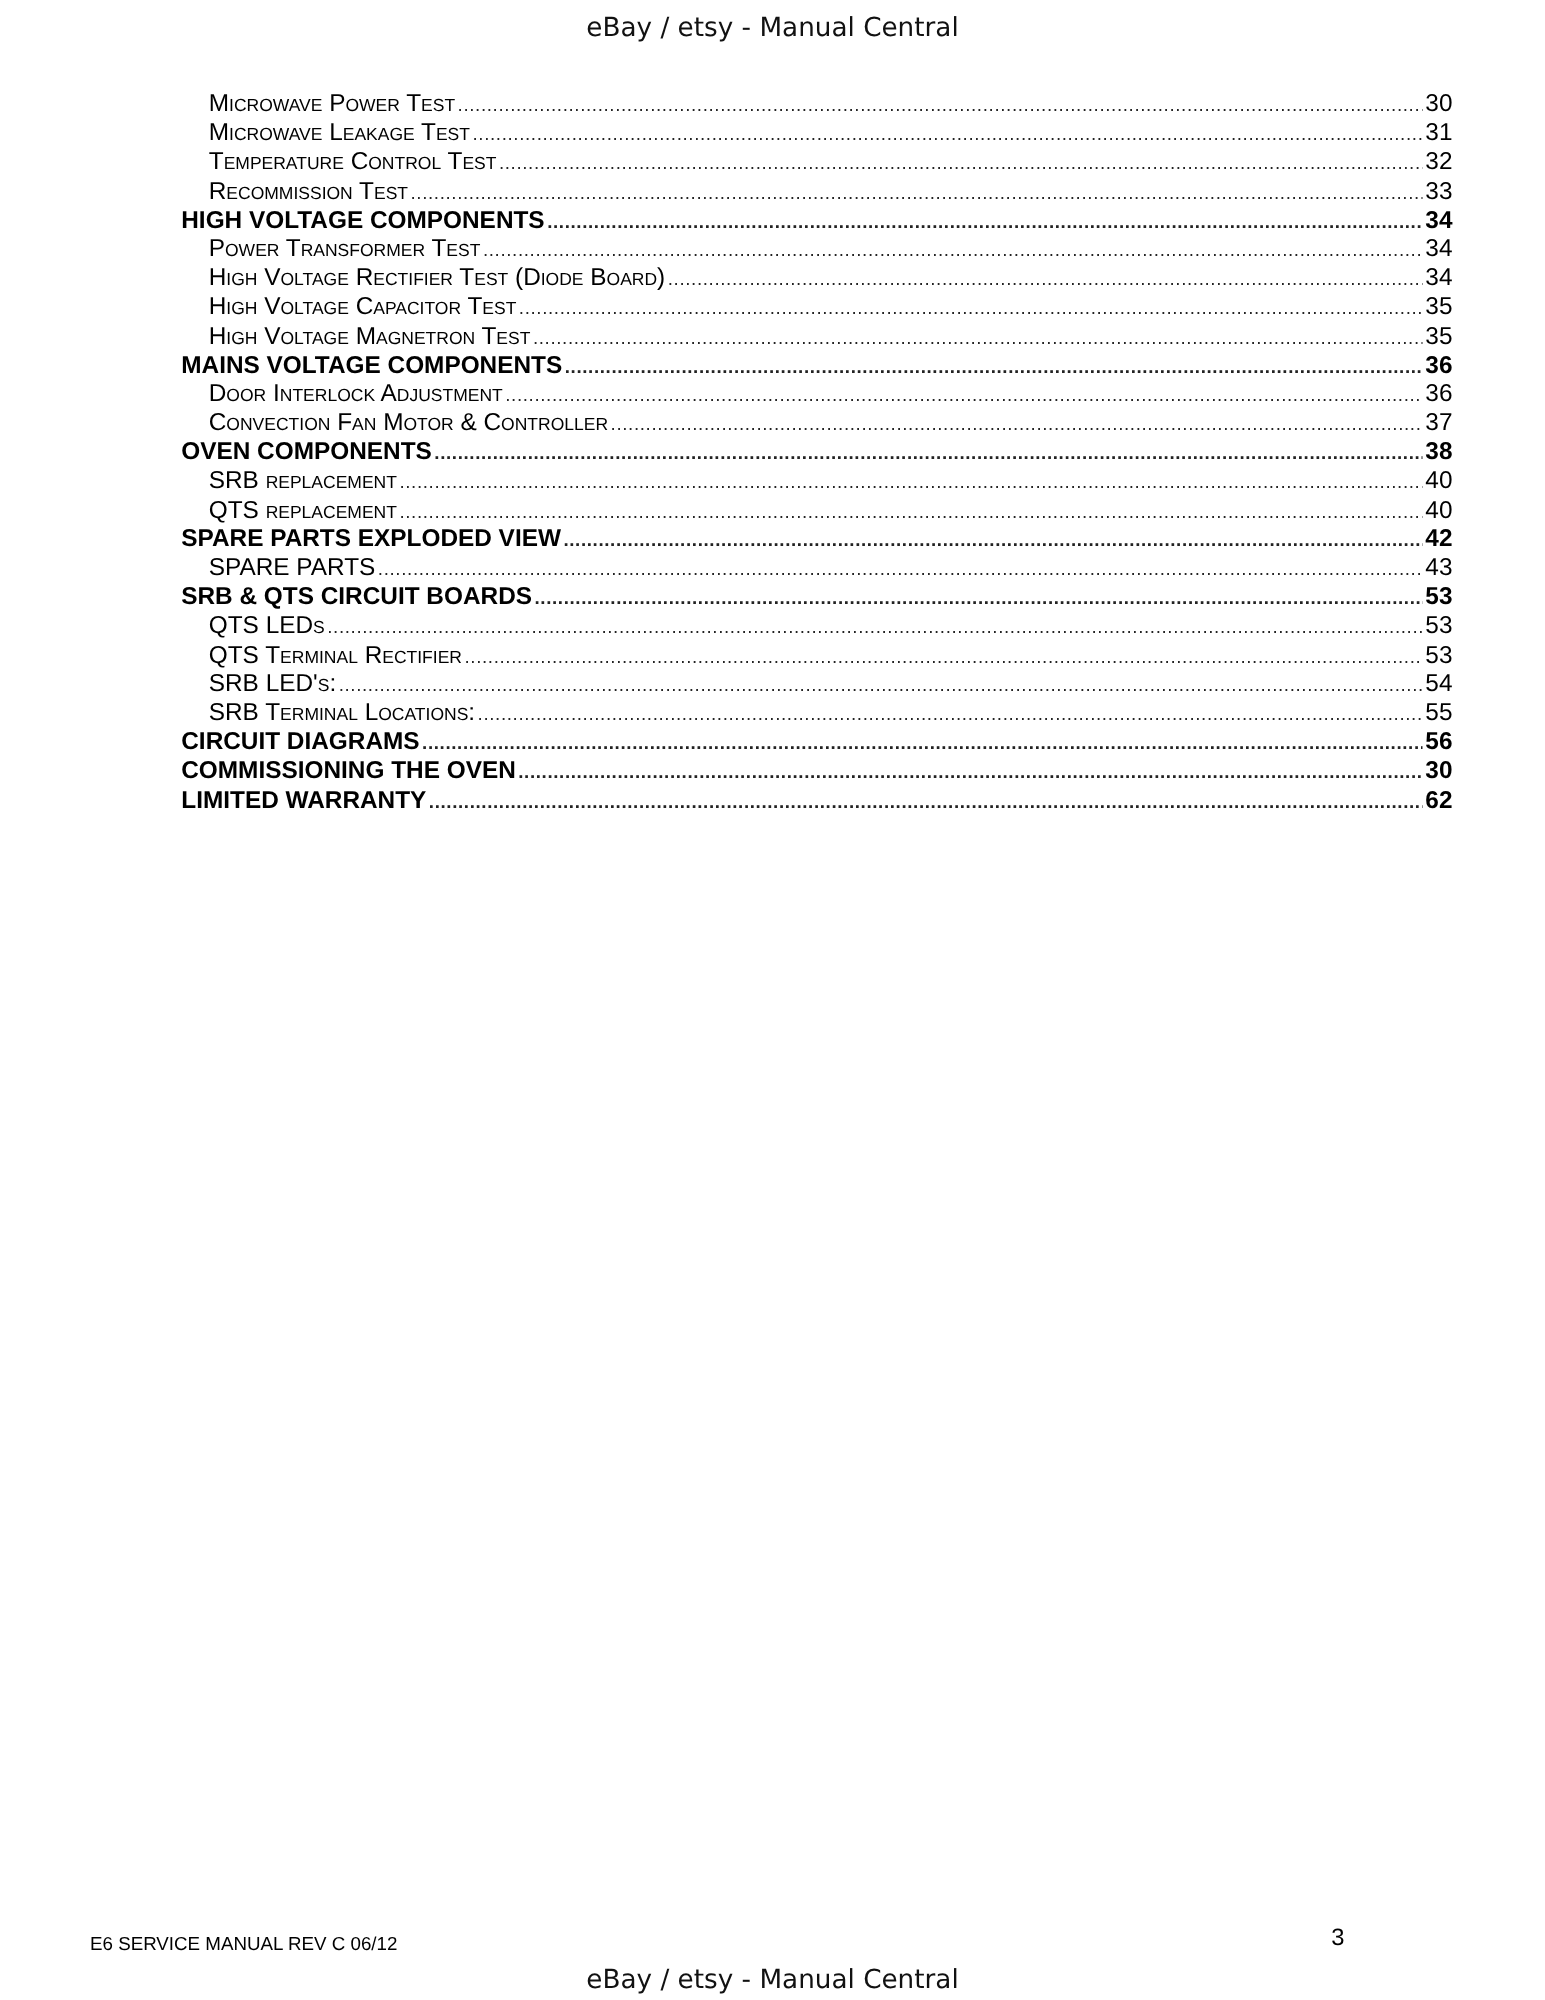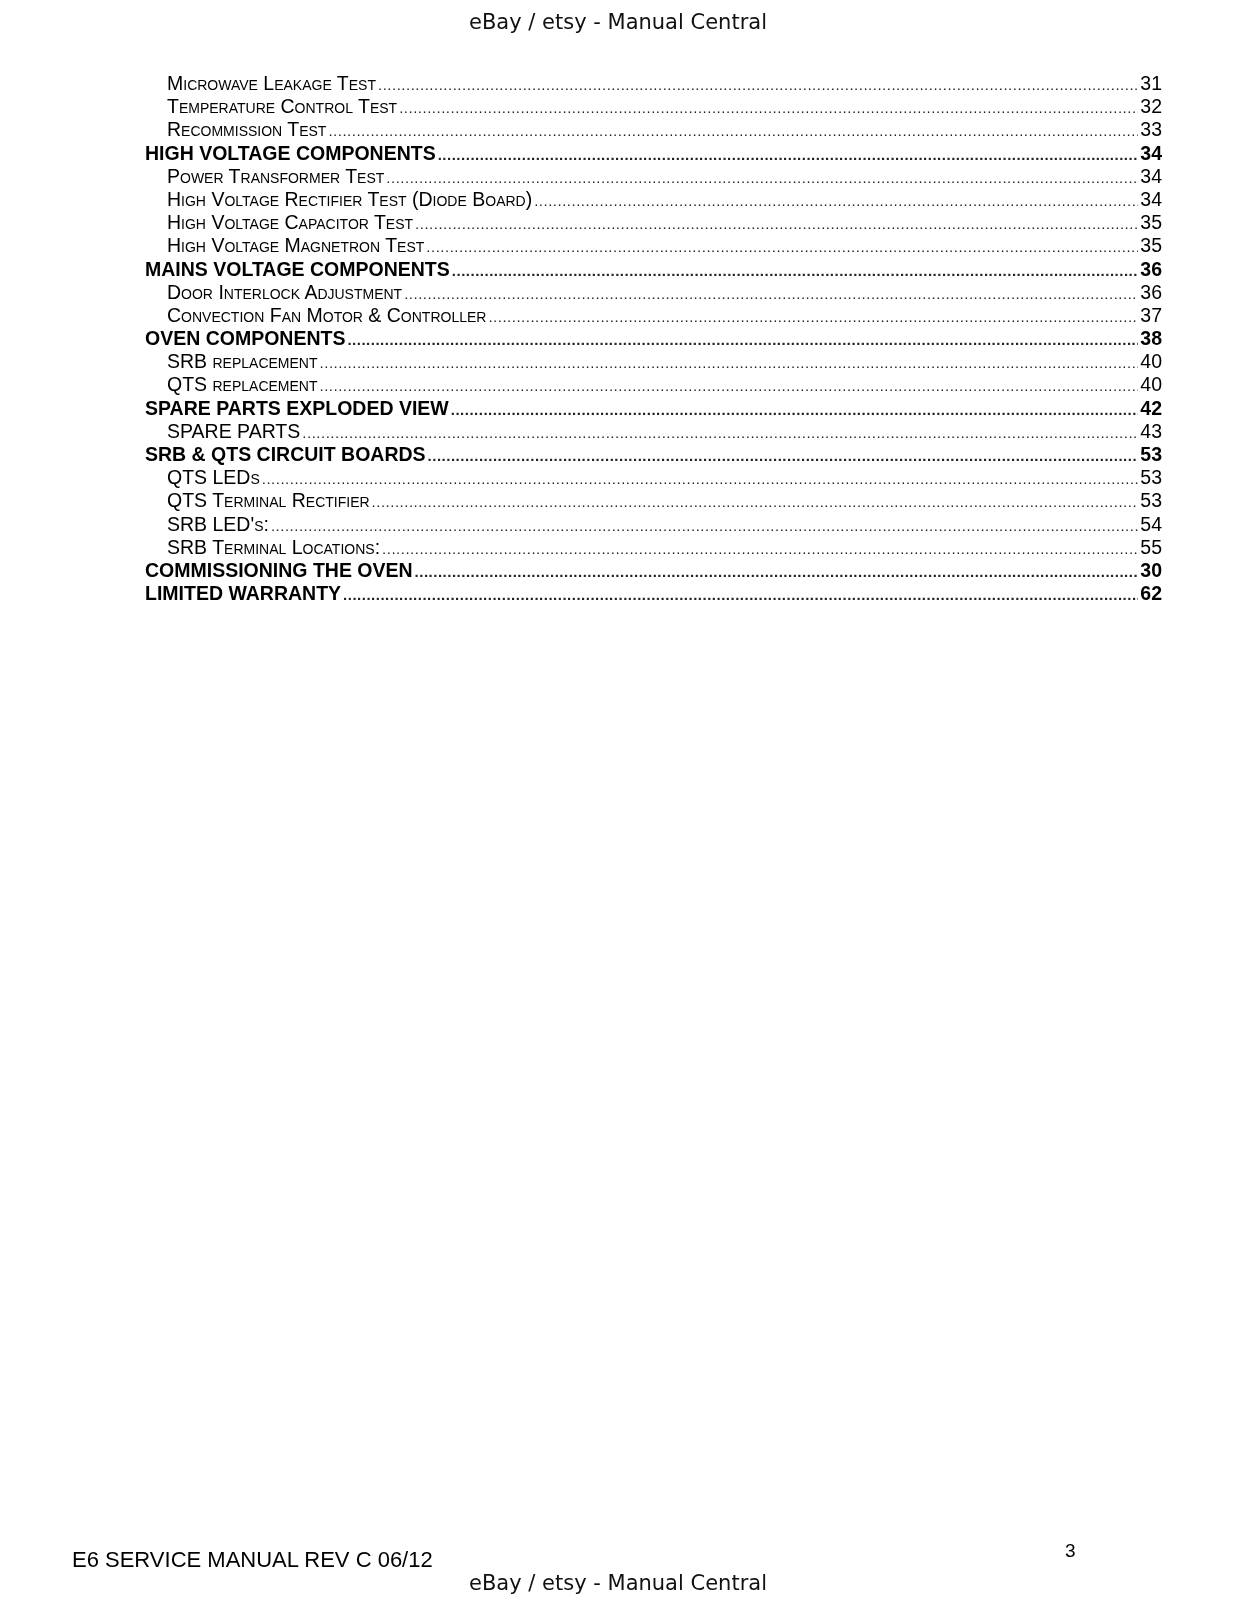--- a/index.html
+++ b/index.html
@@ -26,33 +26,38 @@
   .toc-leader {
     flex: 1 1 auto; overflow: hidden; margin: 0 2px; font-size: 15px; letter-spacing: 0.5px;
     color: #222;
   }
   .toc-leader::before {
     content: "........................................................................................................................................................................................................................................................................";
   }
   .toc-page { flex: 0 0 auto; font-size: 19.5px; font-variant: normal; }
   .footer-left {
     position: absolute; top: 1547px; left: 72px;
-    font-family: "Liberation Sans", sans-serif; font-size: 22px;
+    font-family: "Liberation Sans", sans-serif; font-size: 15px;
   }
   .footer-page {
     position: absolute; top: 1540px; left: 1065px;
     font-family: "Liberation Sans", sans-serif; font-size: 19px;
   }
 </style>
 </head>
 <body>
 
 <div class="header-watermark">eBay / etsy - Manual Central</div>
 
 <div class="toc" id="toc">
+    <div class="toc-row level2">
+      <span class="toc-title">Microwave Power Test</span>
+      <span class="toc-leader"></span>
+      <span class="toc-page">30</span>
+    </div>
     <div class="toc-row level2">
       <span class="toc-title">Microwave Leakage Test</span>
       <span class="toc-leader"></span>
       <span class="toc-page">31</span>
     </div>
     <div class="toc-row level2">
       <span class="toc-title">Temperature Control Test</span>
       <span class="toc-leader"></span>
       <span class="toc-page">32</span>
     </div>
@@ -145,20 +150,25 @@
       <span class="toc-title">SRB LED's:</span>
       <span class="toc-leader"></span>
       <span class="toc-page">54</span>
     </div>
     <div class="toc-row level2">
       <span class="toc-title">SRB Terminal Locations:</span>
       <span class="toc-leader"></span>
       <span class="toc-page">55</span>
     </div>
     <div class="toc-row level1">
+      <span class="toc-title">CIRCUIT DIAGRAMS</span>
+      <span class="toc-leader"></span>
+      <span class="toc-page">56</span>
+    </div>
+    <div class="toc-row level1">
       <span class="toc-title">COMMISSIONING THE OVEN</span>
       <span class="toc-leader"></span>
       <span class="toc-page">30</span>
     </div>
     <div class="toc-row level1">
       <span class="toc-title">LIMITED WARRANTY</span>
       <span class="toc-leader"></span>
       <span class="toc-page">62</span>
     </div>
   </div>

